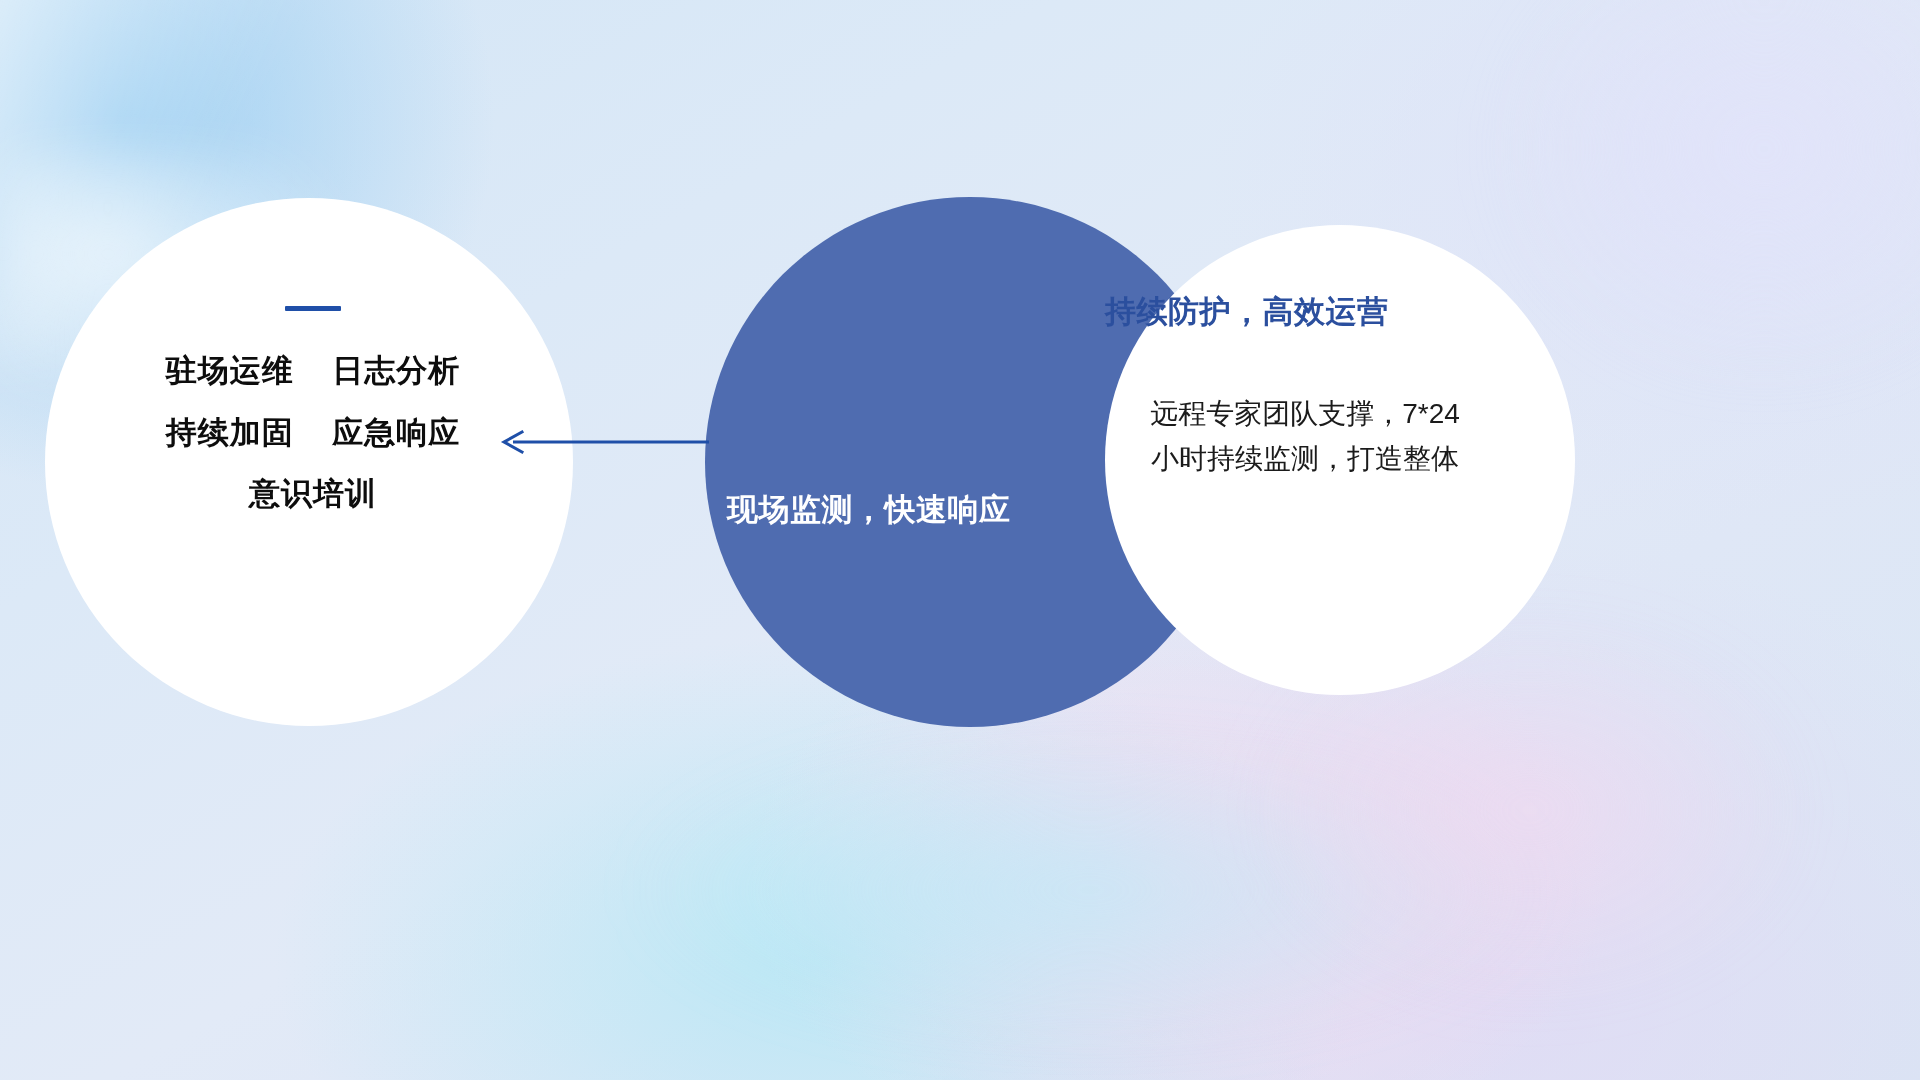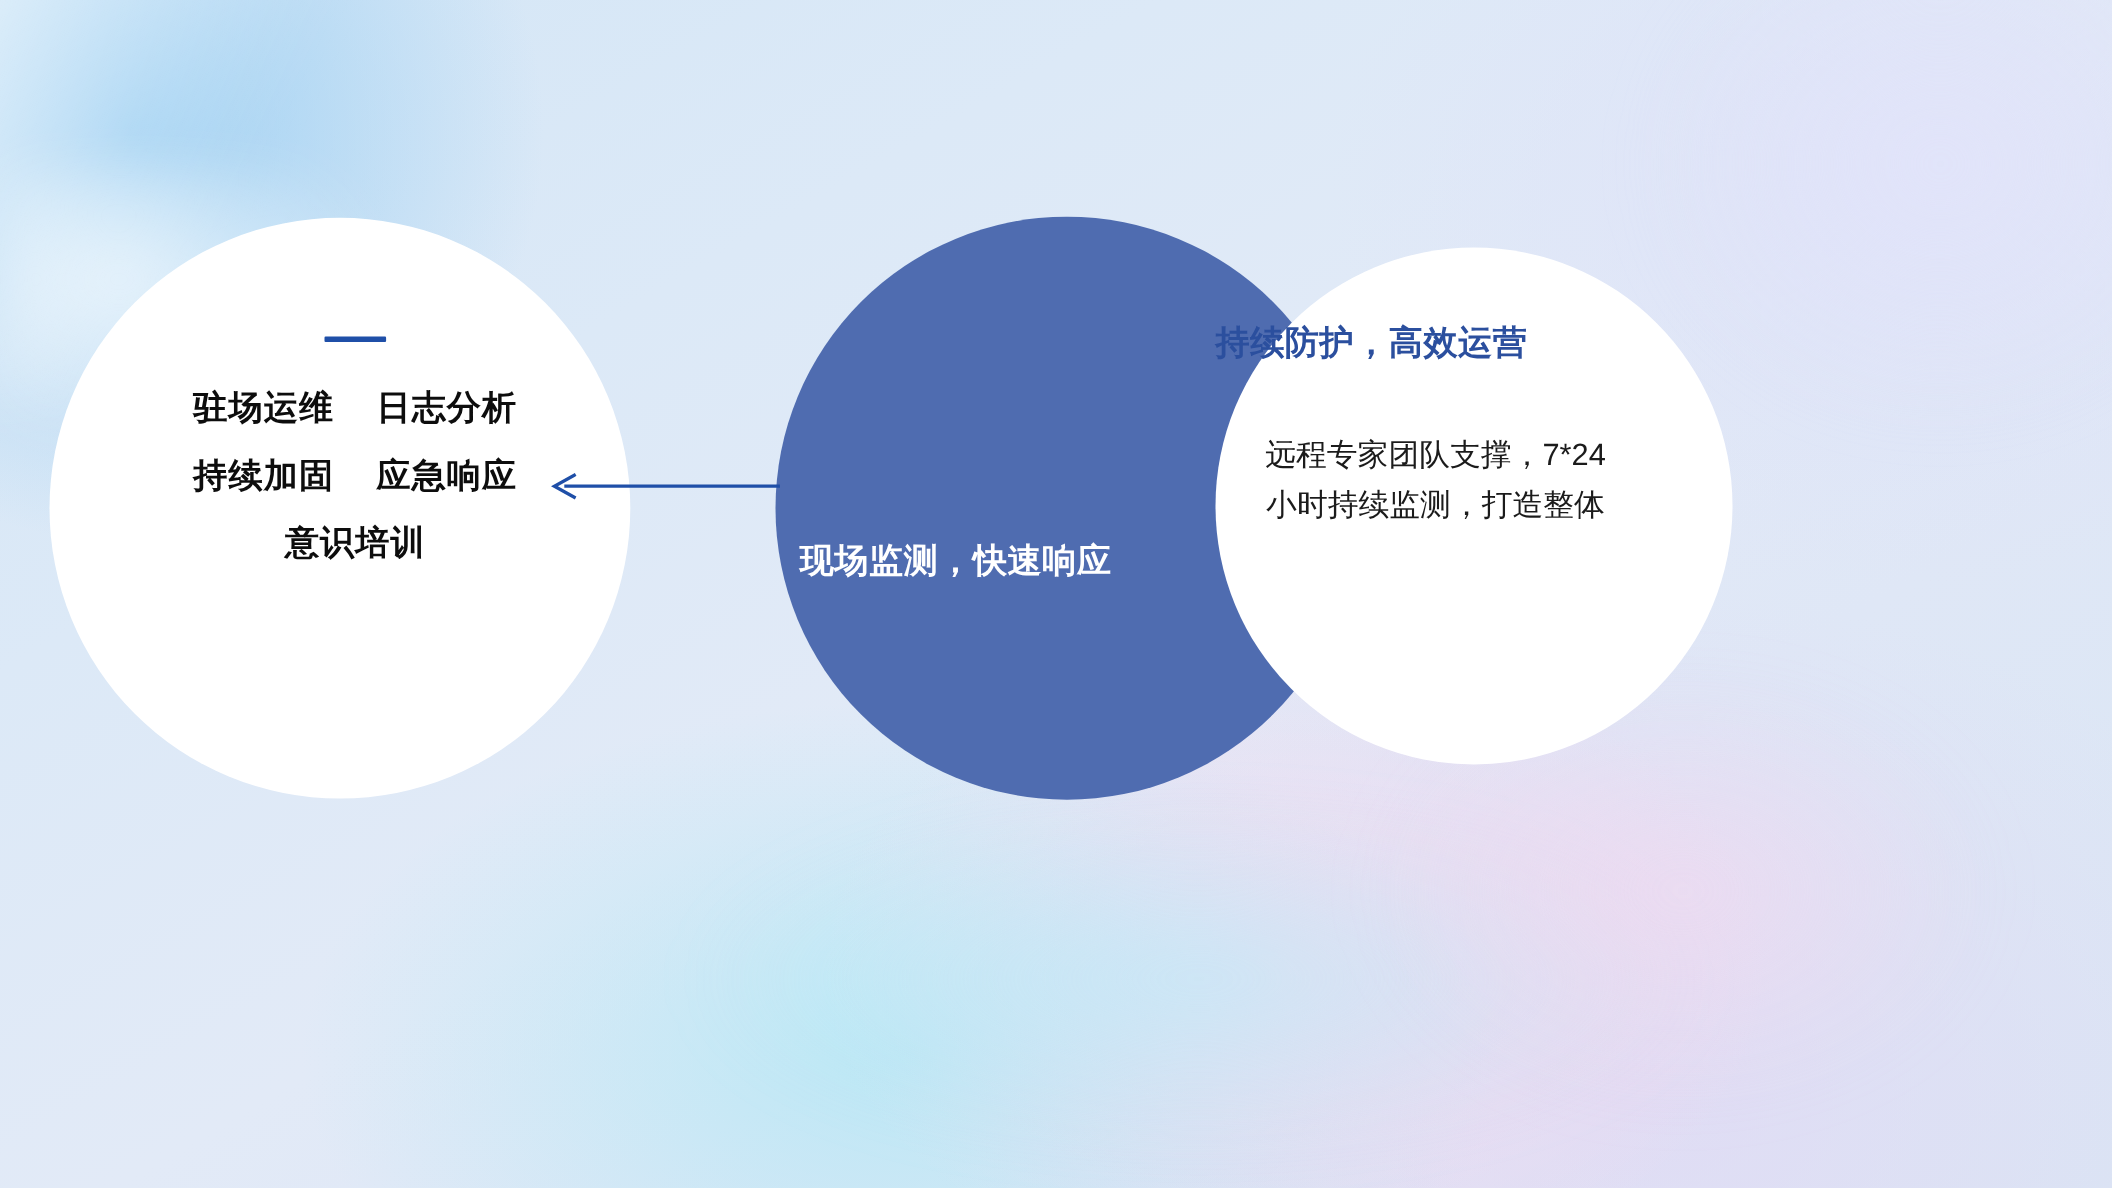--- a/index.html
+++ b/index.html
@@ -94,21 +94,21 @@
     top: 225px;
     width: 470px;
     height: 470px;
     background: #ffffff;
     z-index: 3;
   }
 
   
   #left-content {
     position: absolute;
-    left: 59px;
+    left: 49px;
     top: 198px;
     width: 528px;
     height: 528px;
     z-index: 6;
     display: flex;
     flex-direction: column;
     align-items: center;
     justify-content: flex-start;
     padding-top: 108px;
     box-sizing: border-box;

